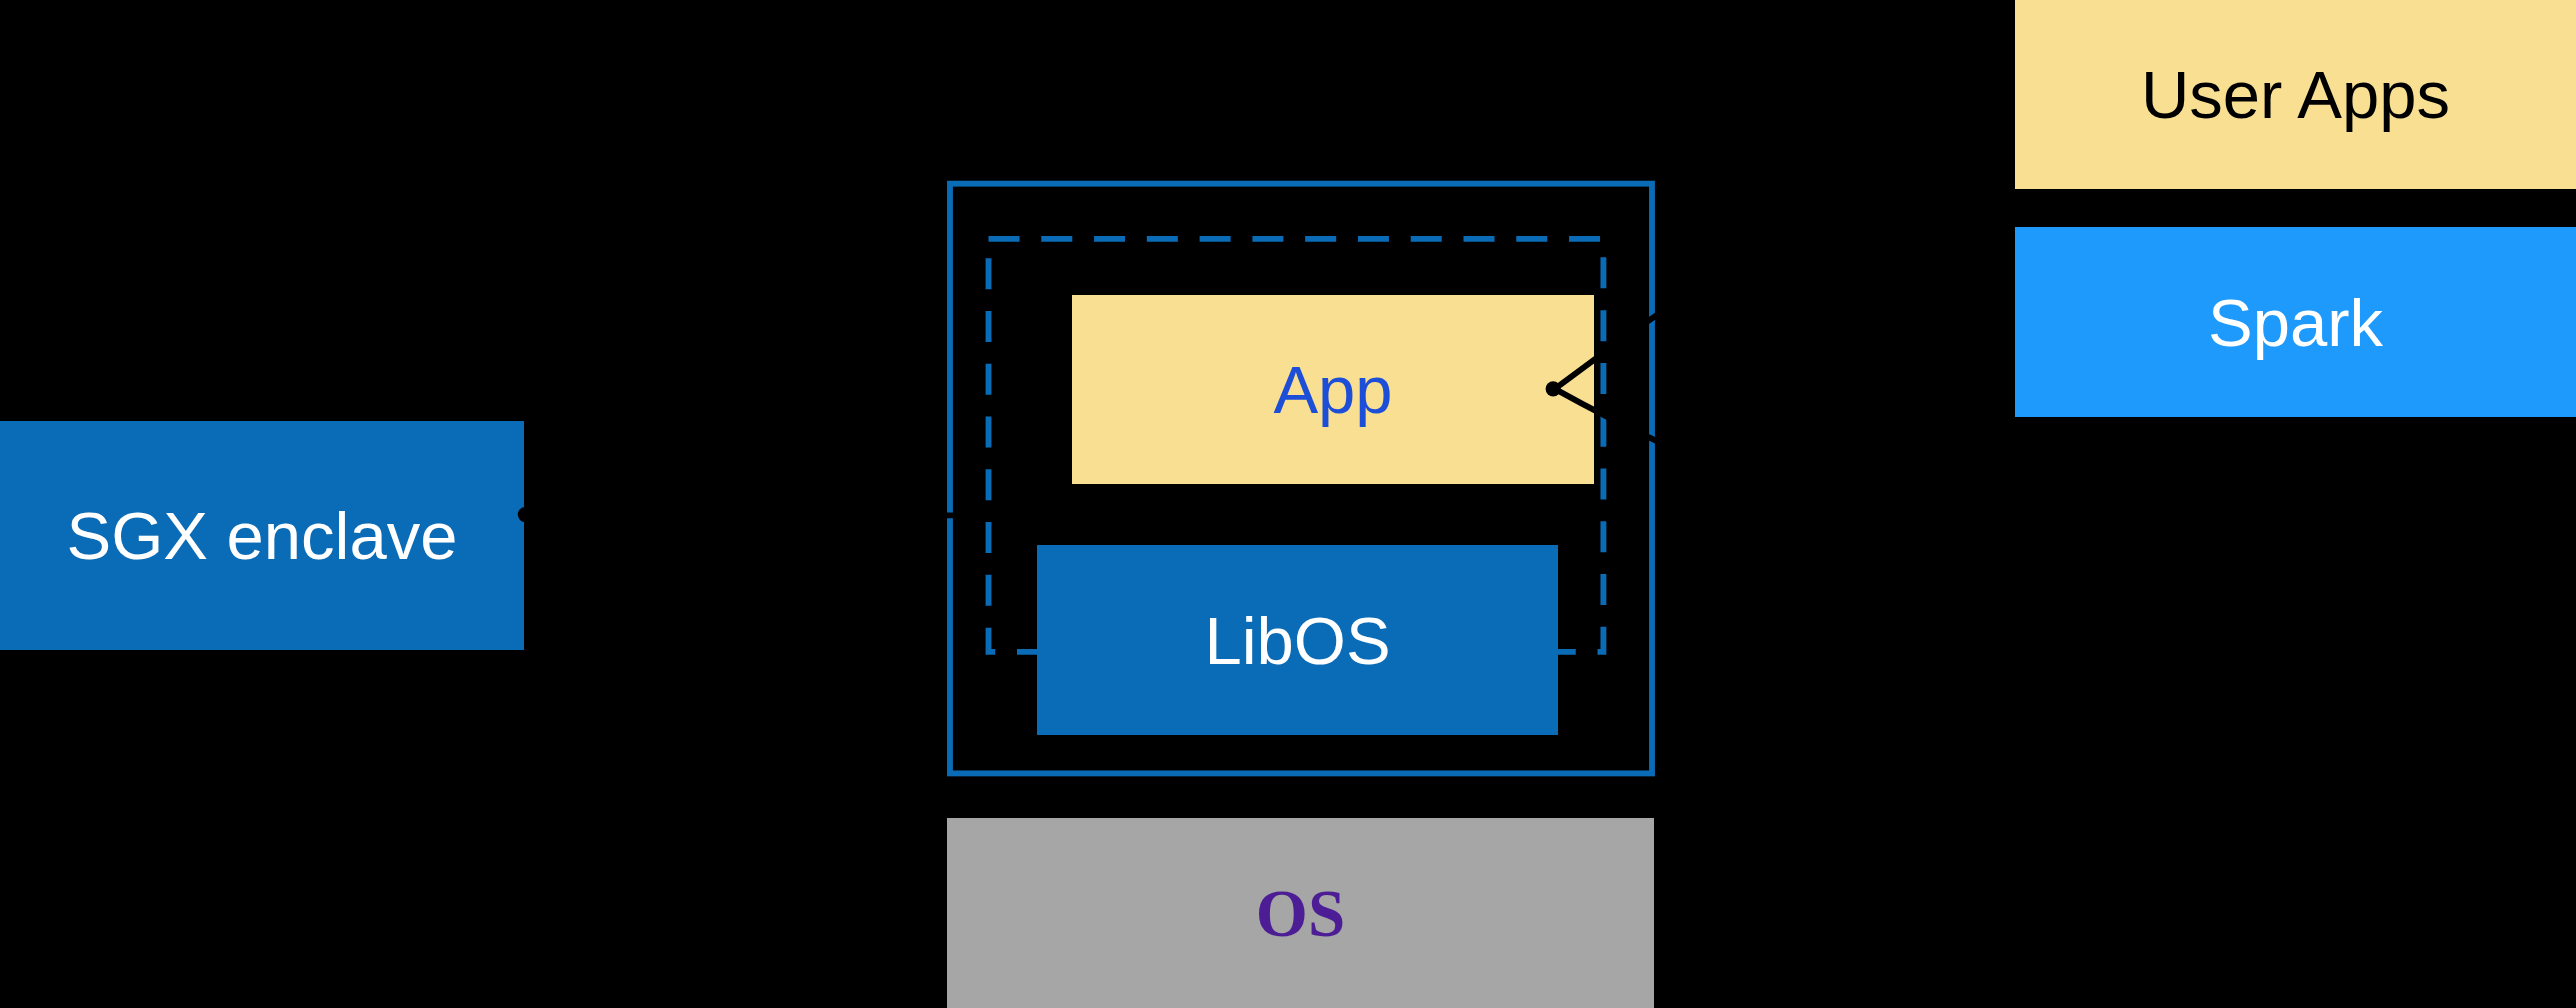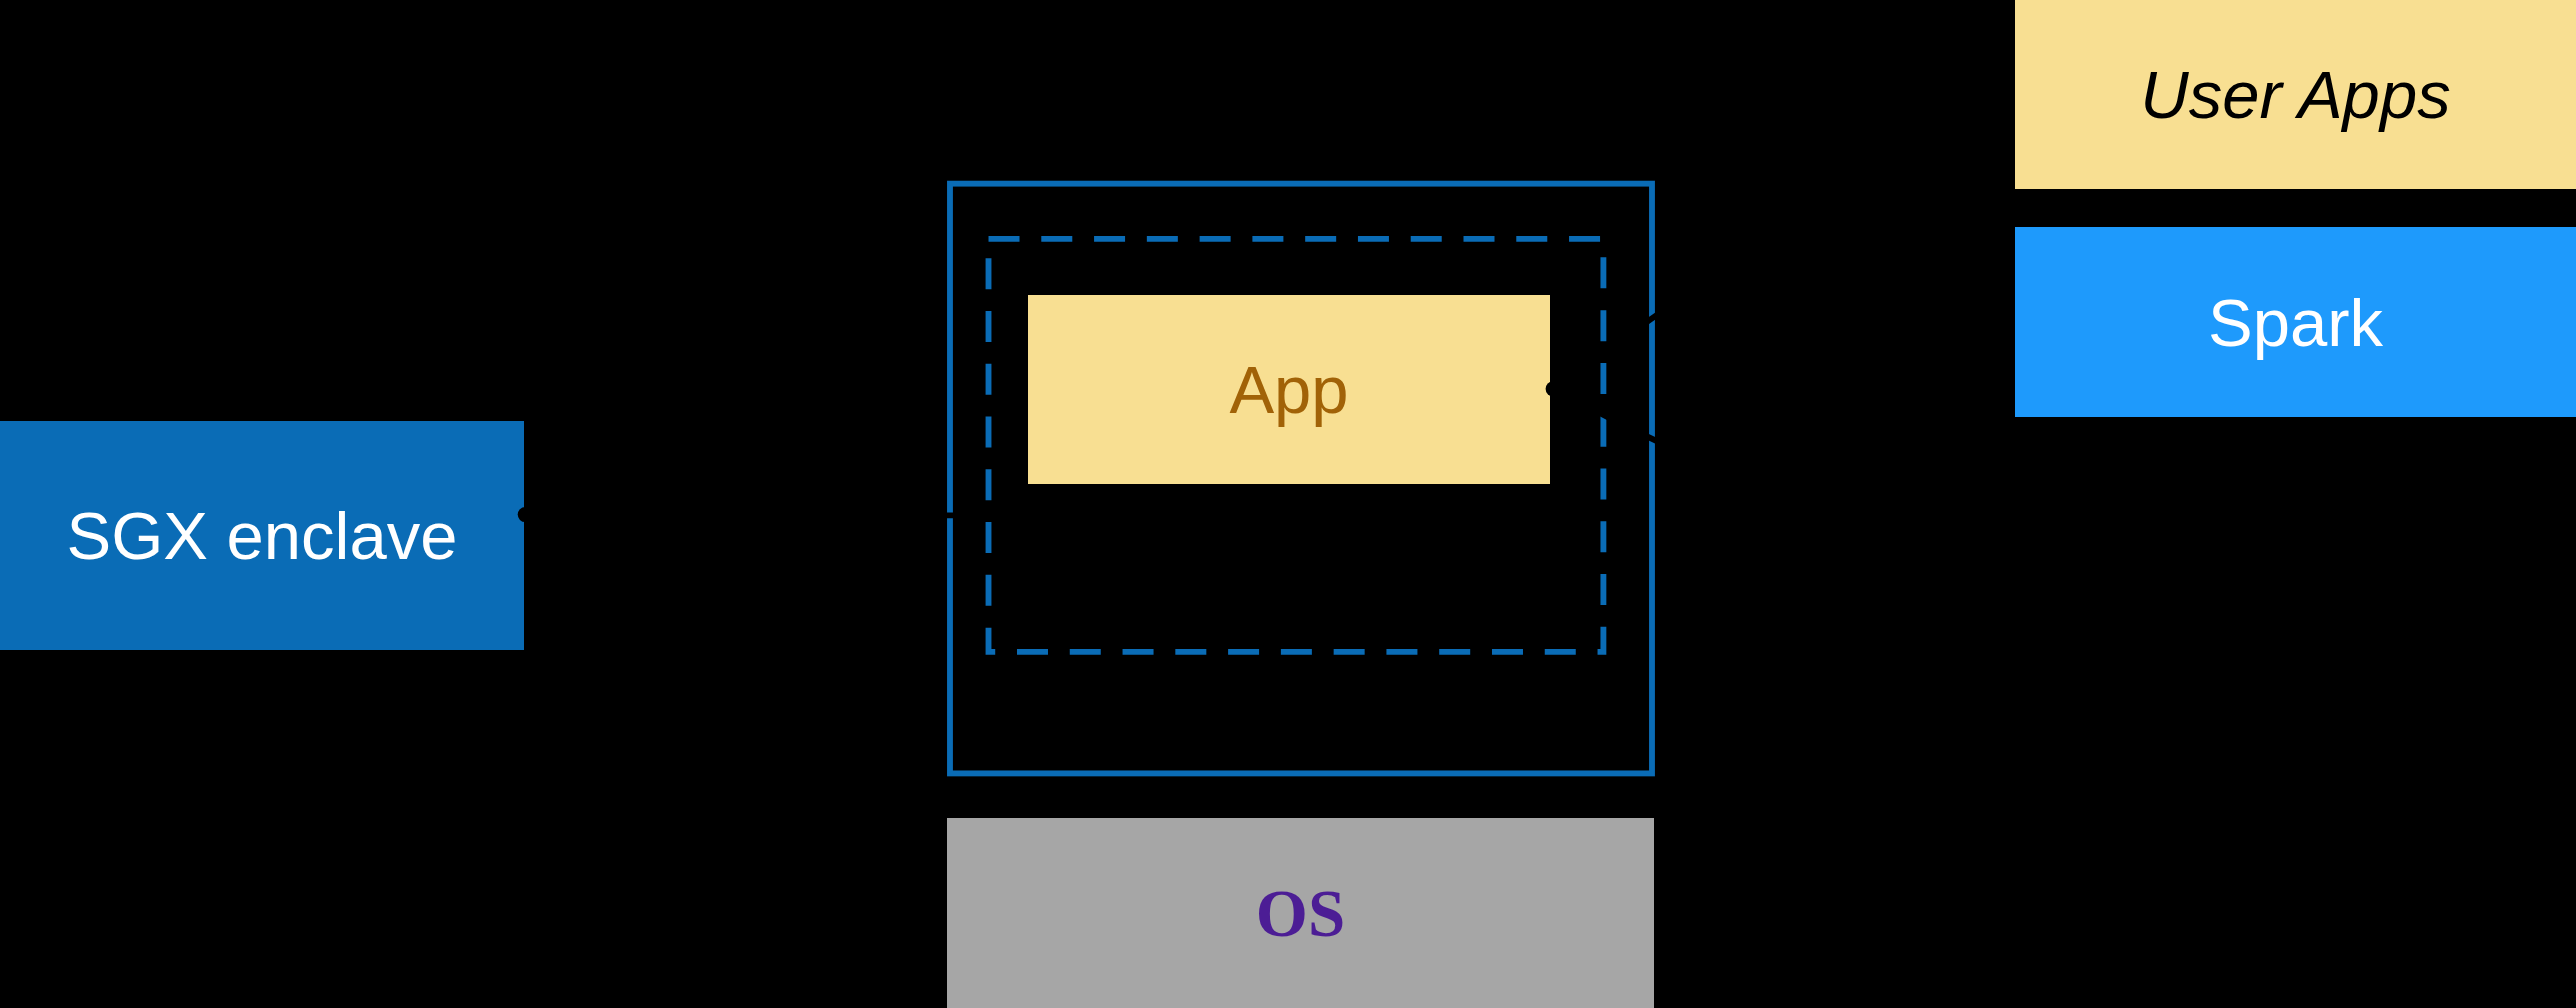--- a/index.html
+++ b/index.html
@@ -33,42 +33,45 @@
   }
   
   #borders-layer   { z-index: 1; }
   .box             { z-index: 2; }
   #connector-layer { z-index: 3; pointer-events: none; }
 
   .box-sgx      { left: 0px;    top: 421px; width: 524px; height: 229px; }
   .box-app      { left: 1028px; top: 295px; width: 522px; height: 189px; }
   .box-libos    { left: 1037px; top: 545px; width: 521px; height: 190px; }
   .box-os       { left: 947px; top: 818px; width: 707px; height: 191px; font-weight: bold; }
-  .box-userapps { left: 2015px; top: 0px;   width: 561px; height: 189px; font-style: italic; }
+  .box-userapps { left: 2015px; top: 0px;   width: 561px; height: 189px; }
   .box-bigdl    { left: 2015px; top: 227px; width: 561px; height: 190px; }
   .box-spark    { left: 2015px; top: 471px; width: 561px; height: 198px; }
 </style>
 </head>
 <body>
 
 <div class="canvas">
 
   <svg id="borders-layer" class="layer" width="2576" height="1009" viewBox="0 0 3075 1204">
     <rect x="1134" y="219" width="838" height="704" fill="none" stroke-width="7" stroke="#0a6cb6"></rect>
     <rect x="1180" y="285" width="734" height="493" fill="none" stroke-width="7" stroke-dasharray="37 26" stroke="#0a6cb6"></rect>
   </svg>
 
   <div class="box box-sgx" style="background: rgb(10, 108, 182); color: rgb(255, 255, 255);">
     <span>SGX enclave</span>
   </div>
 
-  <div class="box box-app" style="background: rgb(248, 223, 146); color: #a16207;">
+  <div class="box box-app" style="background: rgb(248, 223, 146); color: #1d4ed8; margin-left: 44px;">
     <span>App</span>
   </div>
 
+  <div class="box box-libos" style="background: rgb(10, 108, 182); color: rgb(255, 255, 255);">
+    <span>LibOS</span>
+  </div>
 
   <div class="box box-os" style="background: rgb(166, 166, 166); color: #4c1d95; font-family: Liberation Serif, serif;">
     <span>OS</span>
   </div>
 
   <div class="box box-userapps" style="background: rgb(248, 223, 146); color: rgb(0, 0, 0);">
     <span>User Apps</span>
   </div>
 
   <div class="box box-bigdl" style="background: rgb(30, 154, 252); color: rgb(255, 255, 255);">

